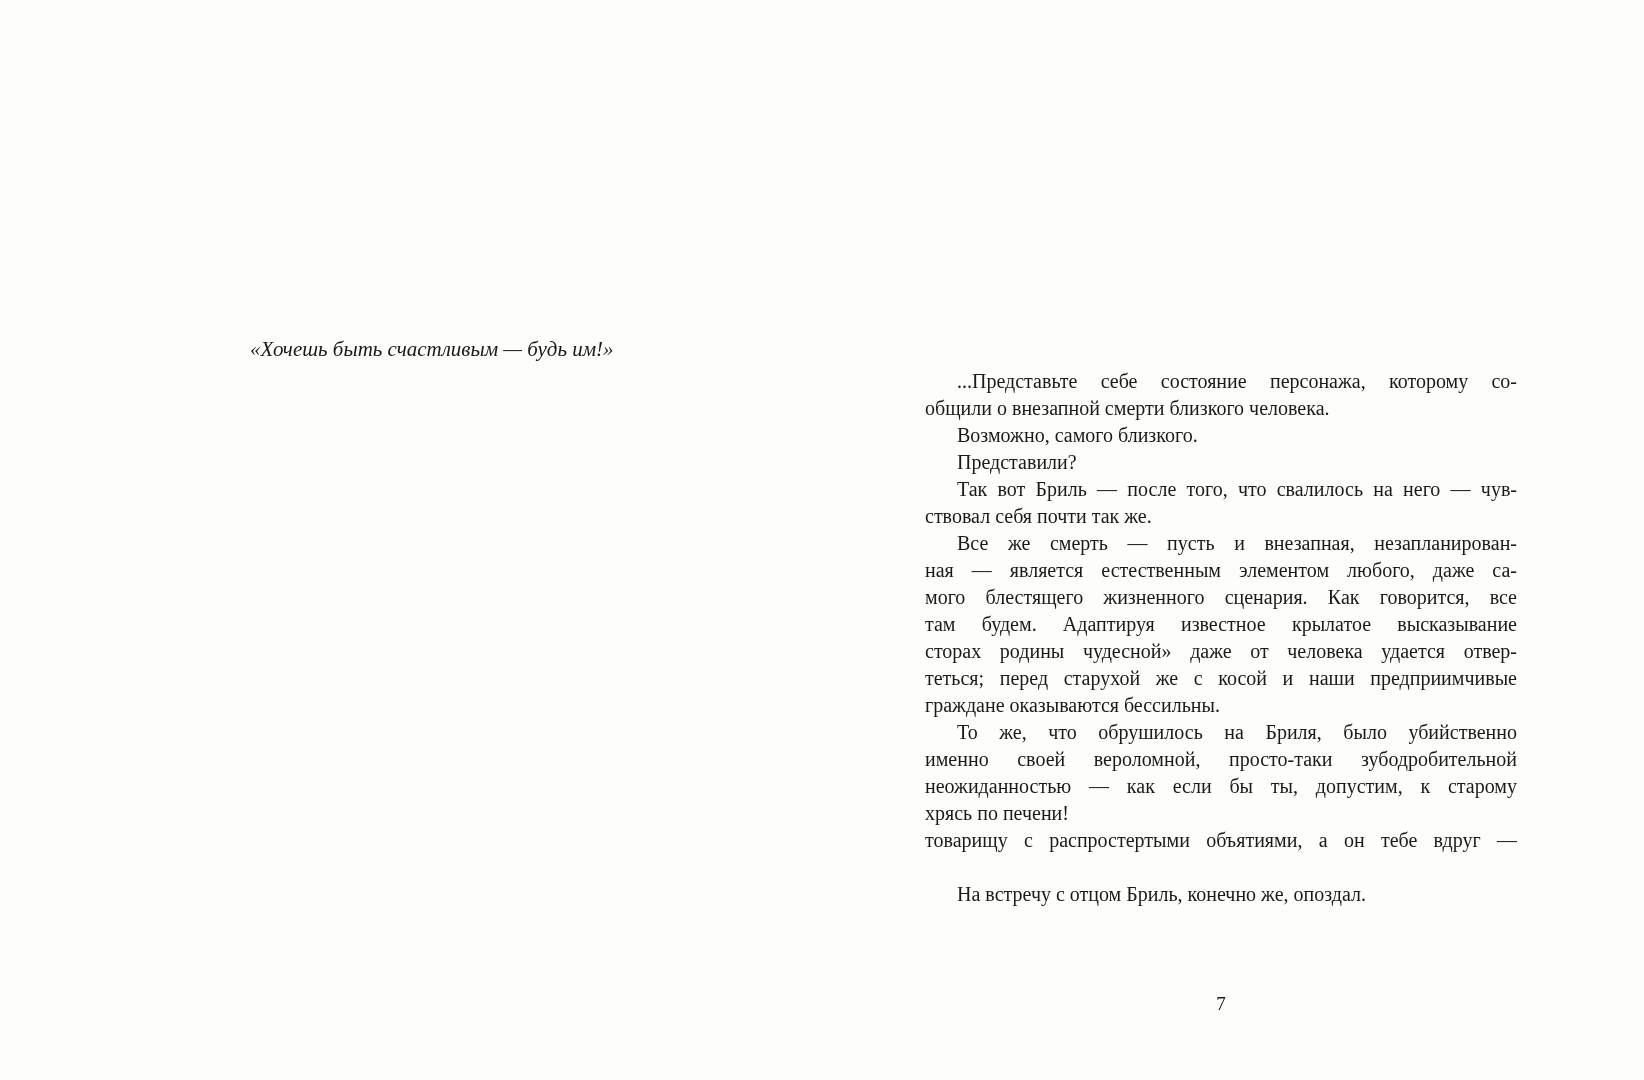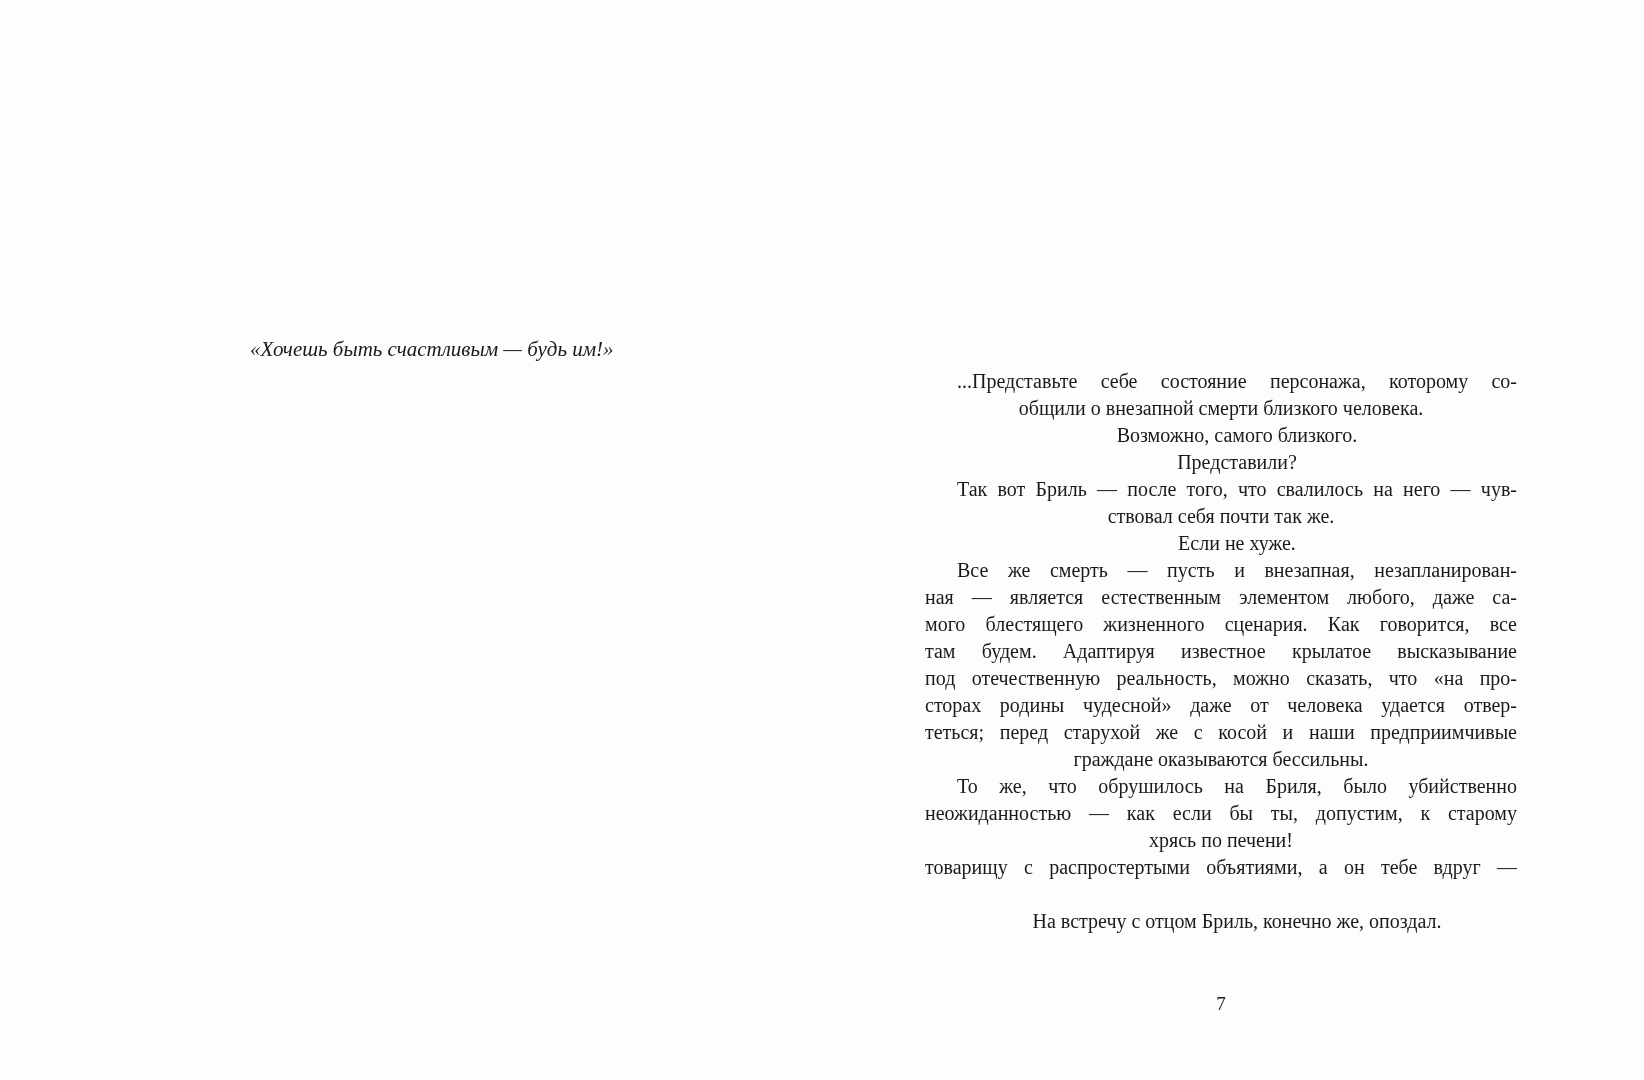--- a/index.html
+++ b/index.html
@@ -42,21 +42,21 @@
   .text-block {
     position: absolute;
     left: 925px;
     top: 368px;
     width: 592px;
   }
   .line {
     font-size: 20px;
     line-height: 27px;
     height: 27px;
-    text-align: center;
+    text-align: left;
     white-space: normal;
     overflow: hidden;
   }
   .line.justify {
     text-align: justify;
     text-align-last: justify;
     text-justify: inter-word;
   }
   .line.indent {
     text-indent: 32px;
@@ -86,30 +86,29 @@
   </div>
 
   <div class="right-page">
     <div class="text-block" id="text-block">
         <div class="line indent justify">...Представьте себе состояние персонажа, которому со-</div>
         <div class="line">общили о внезапной смерти близкого человека.</div>
         <div class="line indent">Возможно, самого близкого.</div>
         <div class="line indent">Представили?</div>
         <div class="line indent justify">Так вот Бриль — после того, что свалилось на него — чув-</div>
         <div class="line">ствовал себя почти так же.</div>
-        <div class="line indent">Если не хуже.</div>
         <div class="line indent justify">Все же смерть — пусть и внезапная, незапланирован-</div>
         <div class="line justify">ная — является естественным элементом любого, даже са-</div>
         <div class="line justify">мого блестящего жизненного сценария. Как говорится, все</div>
         <div class="line justify">там будем. Адаптируя известное крылатое высказывание</div>
-        <div class="line justify">под отечественную реальность, можно сказать, что «на про-</div>
         <div class="line justify">сторах родины чудесной» даже от человека удается отвер-</div>
         <div class="line justify">теться; перед старухой же с косой и наши предприимчивые</div>
         <div class="line">граждане оказываются бессильны.</div>
         <div class="line indent justify">То же, что обрушилось на Бриля, было убийственно</div>
+        <div class="line justify">именно своей вероломной, просто-таки зубодробительной</div>
         <div class="line justify">неожиданностью — как если бы ты, допустим, к старому</div>
         <div class="line">хрясь по печени!</div>
         <div class="line justify">товарищу с распростертыми объятиями, а он тебе вдруг —</div>
         <div class="line spacer"></div>
         <div class="line indent">На встречу с отцом Бриль, конечно же, опоздал.</div>
       </div>
     <div class="page-number">7</div>
   </div>
 
 </div>

